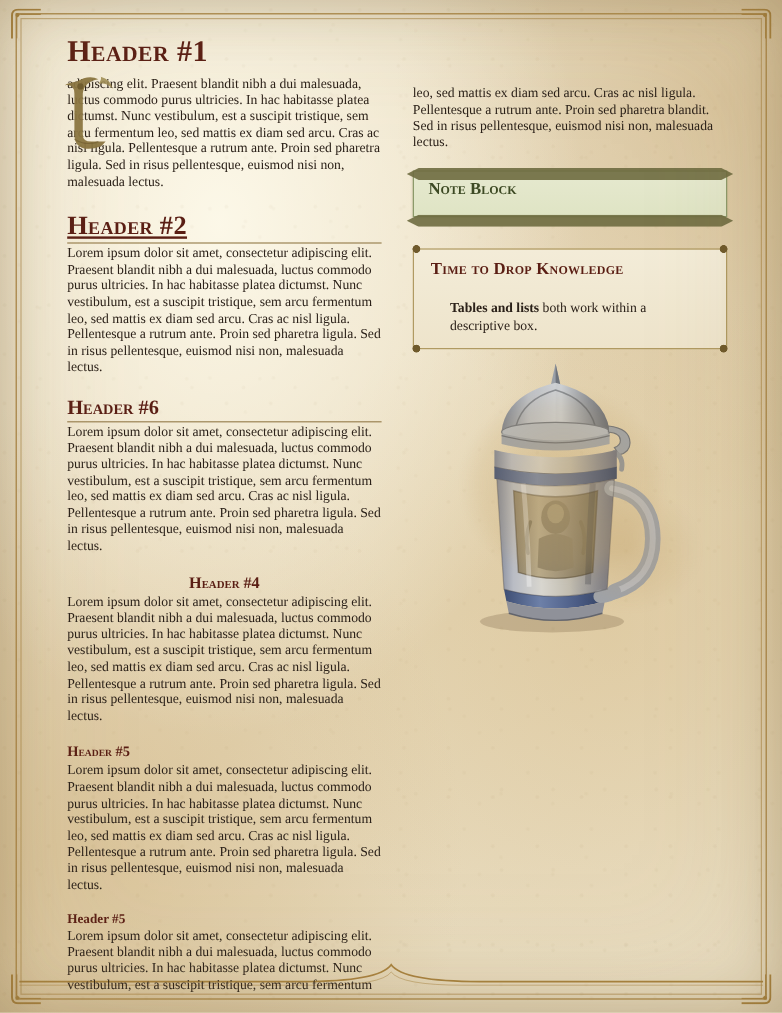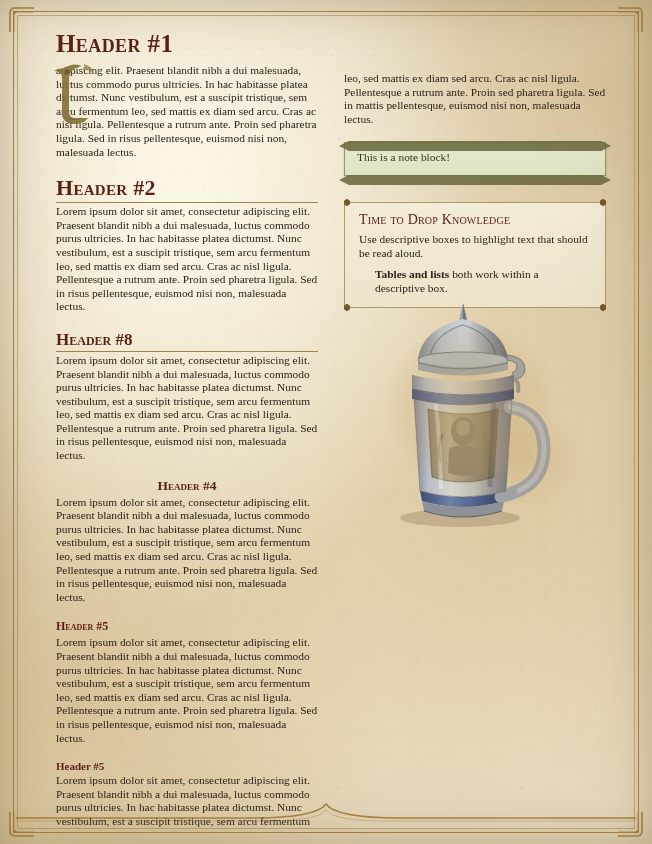--- a/index.html
+++ b/index.html
@@ -118,20 +118,21 @@
   h2.h2 {
     font-family: "Liberation Serif", serif;
     font-variant: small-caps;
     font-weight: bold;
     color: #5a1e14;
     font-size: 22px;
     margin: 16px 0 2px 0;
     letter-spacing: .3px;
     border-bottom: 1.2px solid #9b8354;
     padding-bottom: 1px;
+    text-decoration: underline;
   }
   h3.h3 {
     font-family: "Liberation Serif", serif;
     font-variant: small-caps;
     font-weight: bold;
     color: #5a1e14;
     font-size: 17px;
     margin: 16px 0 2px 0;
     border-bottom: 1px solid #9b8354;
     padding-bottom: 1px;
@@ -231,24 +232,24 @@
     height: 9px;
     background:
       radial-gradient(circle at 6px 50%, #6f5a2c 0 3px, transparent 3.5px),
       radial-gradient(circle at calc(100% - 6px) 50%, #6f5a2c 0 3px, transparent 3.5px);
   }
   .desc-box:before { top: -5px; }
   .desc-box:after { bottom: -5px; }
   .desc-title {
     font-family: "Liberation Serif", serif;
     font-variant: small-caps;
-    font-weight: normal;
+    font-weight: bold;
     color: #5a1e14;
     font-size: 14px;
-    margin: 0 0 4px 0;
+    margin: 0 0 17px 0;
     letter-spacing: .2px;
   }
   .desc-text {
     font-family: "Liberation Serif", serif;
     font-size: 11.4px;
     line-height: 14.5px;
     color: #2b2119;
     margin: 0 0 6px 0;
   }
   .desc-sub {
@@ -348,57 +349,56 @@
             <circle cx="13" cy="12" r="2.6" fill="#6f5c2e"></circle>
             <path d="M8 56 q10 6 20 2" fill="none" stroke="#6f5c2e" stroke-width="1" opacity=".6"></path>
           </svg>
         </div>
         <p class="body">adipiscing elit. Praesent blandit nibh a dui malesuada, luctus commodo purus ultricies. In hac habitasse platea dictumst. Nunc vestibulum, est a suscipit tristique, sem arcu fermentum leo, sed mattis ex diam sed arcu. Cras ac nisl ligula. Pellentesque a rutrum ante. Proin sed pharetra ligula. Sed in risus pellentesque, euismod nisi non, malesuada lectus.</p>
       </div>
 
       <h2 class="h2">Header #2</h2>
       <p class="body">Lorem ipsum dolor sit amet, consectetur adipiscing elit. Praesent blandit nibh a dui malesuada, luctus commodo purus ultricies. In hac habitasse platea dictumst. Nunc vestibulum, est a suscipit tristique, sem arcu fermentum leo, sed mattis ex diam sed arcu. Cras ac nisl ligula. Pellentesque a rutrum ante. Proin sed pharetra ligula. Sed in risus pellentesque, euismod nisi non, malesuada lectus.</p>
 
-      <h3 class="h3">Header #8</h3>
+      <h3 class="h3">Header #6</h3>
       <p class="body">Lorem ipsum dolor sit amet, consectetur adipiscing elit. Praesent blandit nibh a dui malesuada, luctus commodo purus ultricies. In hac habitasse platea dictumst. Nunc vestibulum, est a suscipit tristique, sem arcu fermentum leo, sed mattis ex diam sed arcu. Cras ac nisl ligula. Pellentesque a rutrum ante. Proin sed pharetra ligula. Sed in risus pellentesque, euismod nisi non, malesuada lectus.</p>
 
       <h4 class="h4">Header #4</h4>
       <p class="body">Lorem ipsum dolor sit amet, consectetur adipiscing elit. Praesent blandit nibh a dui malesuada, luctus commodo purus ultricies. In hac habitasse platea dictumst. Nunc vestibulum, est a suscipit tristique, sem arcu fermentum leo, sed mattis ex diam sed arcu. Cras ac nisl ligula. Pellentesque a rutrum ante. Proin sed pharetra ligula. Sed in risus pellentesque, euismod nisi non, malesuada lectus.</p>
 
       <h5 class="h5">Header #5</h5>
       <p class="body">Lorem ipsum dolor sit amet, consectetur adipiscing elit. Praesent blandit nibh a dui malesuada, luctus commodo purus ultricies. In hac habitasse platea dictumst. Nunc vestibulum, est a suscipit tristique, sem arcu fermentum leo, sed mattis ex diam sed arcu. Cras ac nisl ligula. Pellentesque a rutrum ante. Proin sed pharetra ligula. Sed in risus pellentesque, euismod nisi non, malesuada lectus.</p>
 
       <h6 class="h6">Header #5</h6>
       <p class="body">Lorem ipsum dolor sit amet, consectetur adipiscing elit. Praesent blandit nibh a dui malesuada, luctus commodo purus ultricies. In hac habitasse platea dictumst. Nunc vestibulum, est a suscipit tristique, sem arcu fermentum</p>
     </div>
 
     <div class="col-right">
-      <p class="body">leo, sed mattis ex diam sed arcu. Cras ac nisl ligula. Pellentesque a rutrum ante. Proin sed pharetra ligula. Sed in mattis pellentesque, euismod nisi non, malesuada lectus.</p>
+      <p class="body">leo, sed mattis ex diam sed arcu. Cras ac nisl ligula. Pellentesque a rutrum ante. Proin sed pharetra blandit. Sed in risus pellentesque, euismod nisi non, malesuada lectus.</p>
 
       <div style="height:10px"></div>
 
       <div class="note-block">
         <div class="band" style="top:-6px;">
           <svg width="100%" height="10" viewBox="0 0 274 10" preserveAspectRatio="none">
             <path d="M0 5 L10 0 L264 0 L274 5 L264 10 L10 10 Z" fill="#6e6b40" opacity=".9"></path>
           </svg>
         </div>
-        <p class="note-text">This is a note block!</p>
+        <div class="note-title">Note Block</div>
         <div class="band" style="bottom:-6px;">
           <svg width="100%" height="10" viewBox="0 0 274 10" preserveAspectRatio="none">
             <path d="M0 5 L10 0 L264 0 L274 5 L264 10 L10 10 Z" fill="#6e6b40" opacity=".9"></path>
           </svg>
         </div>
       </div>
 
       <div style="height:12px"></div>
 
       <div class="desc-box">
         <div class="desc-title">Time to Drop Knowledge</div>
-        <p class="desc-text">Use descriptive boxes to highlight text that should be read aloud.</p>
         <p class="desc-sub"><b>Tables and lists</b><span> both work within a descriptive box.</span></p>
       </div>
     </div>
 
     <div class="stein-wrap">
       <div class="stein-stain"></div>
       <svg width="262" height="260" viewBox="0 0 262 260">
         <defs>
           <linearGradient id="bodyGrad" x1="0" y1="0" x2="1" y2="0">
             <stop offset="0%" stop-color="#7e8494"></stop>

